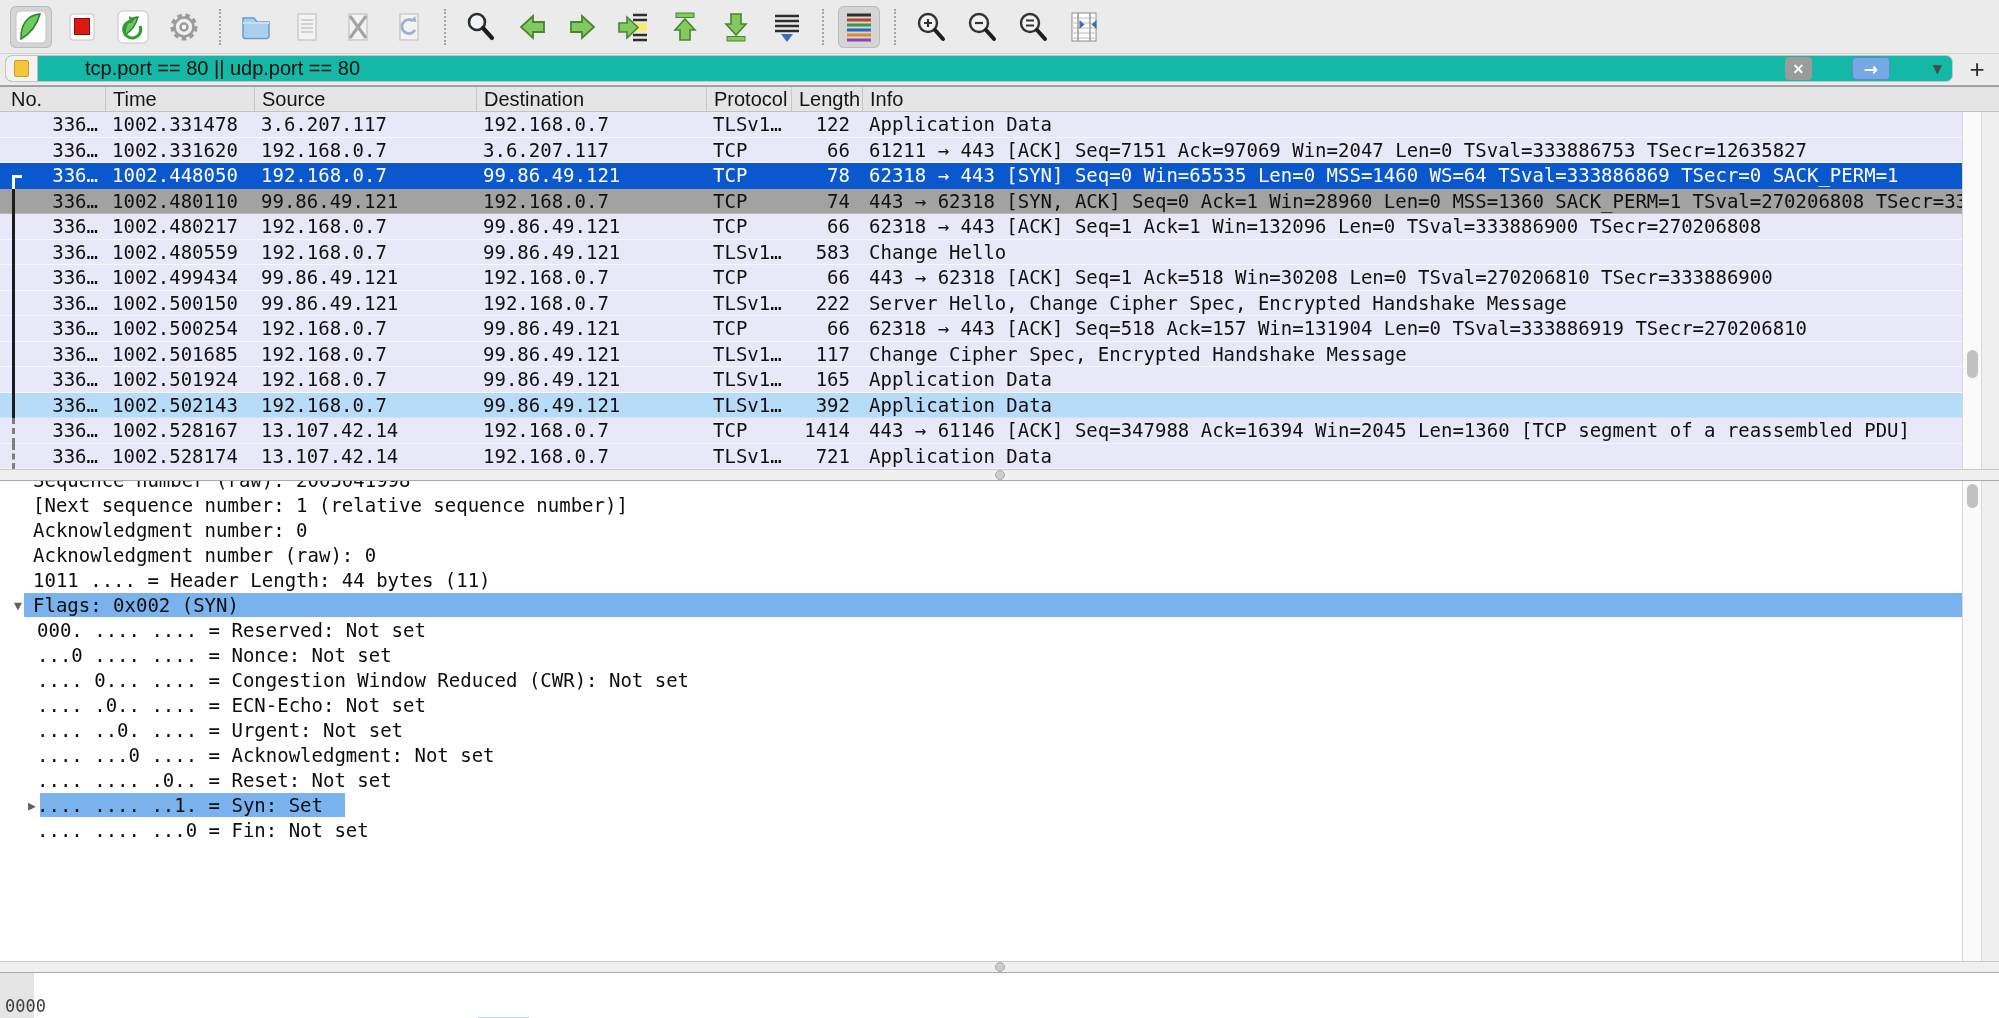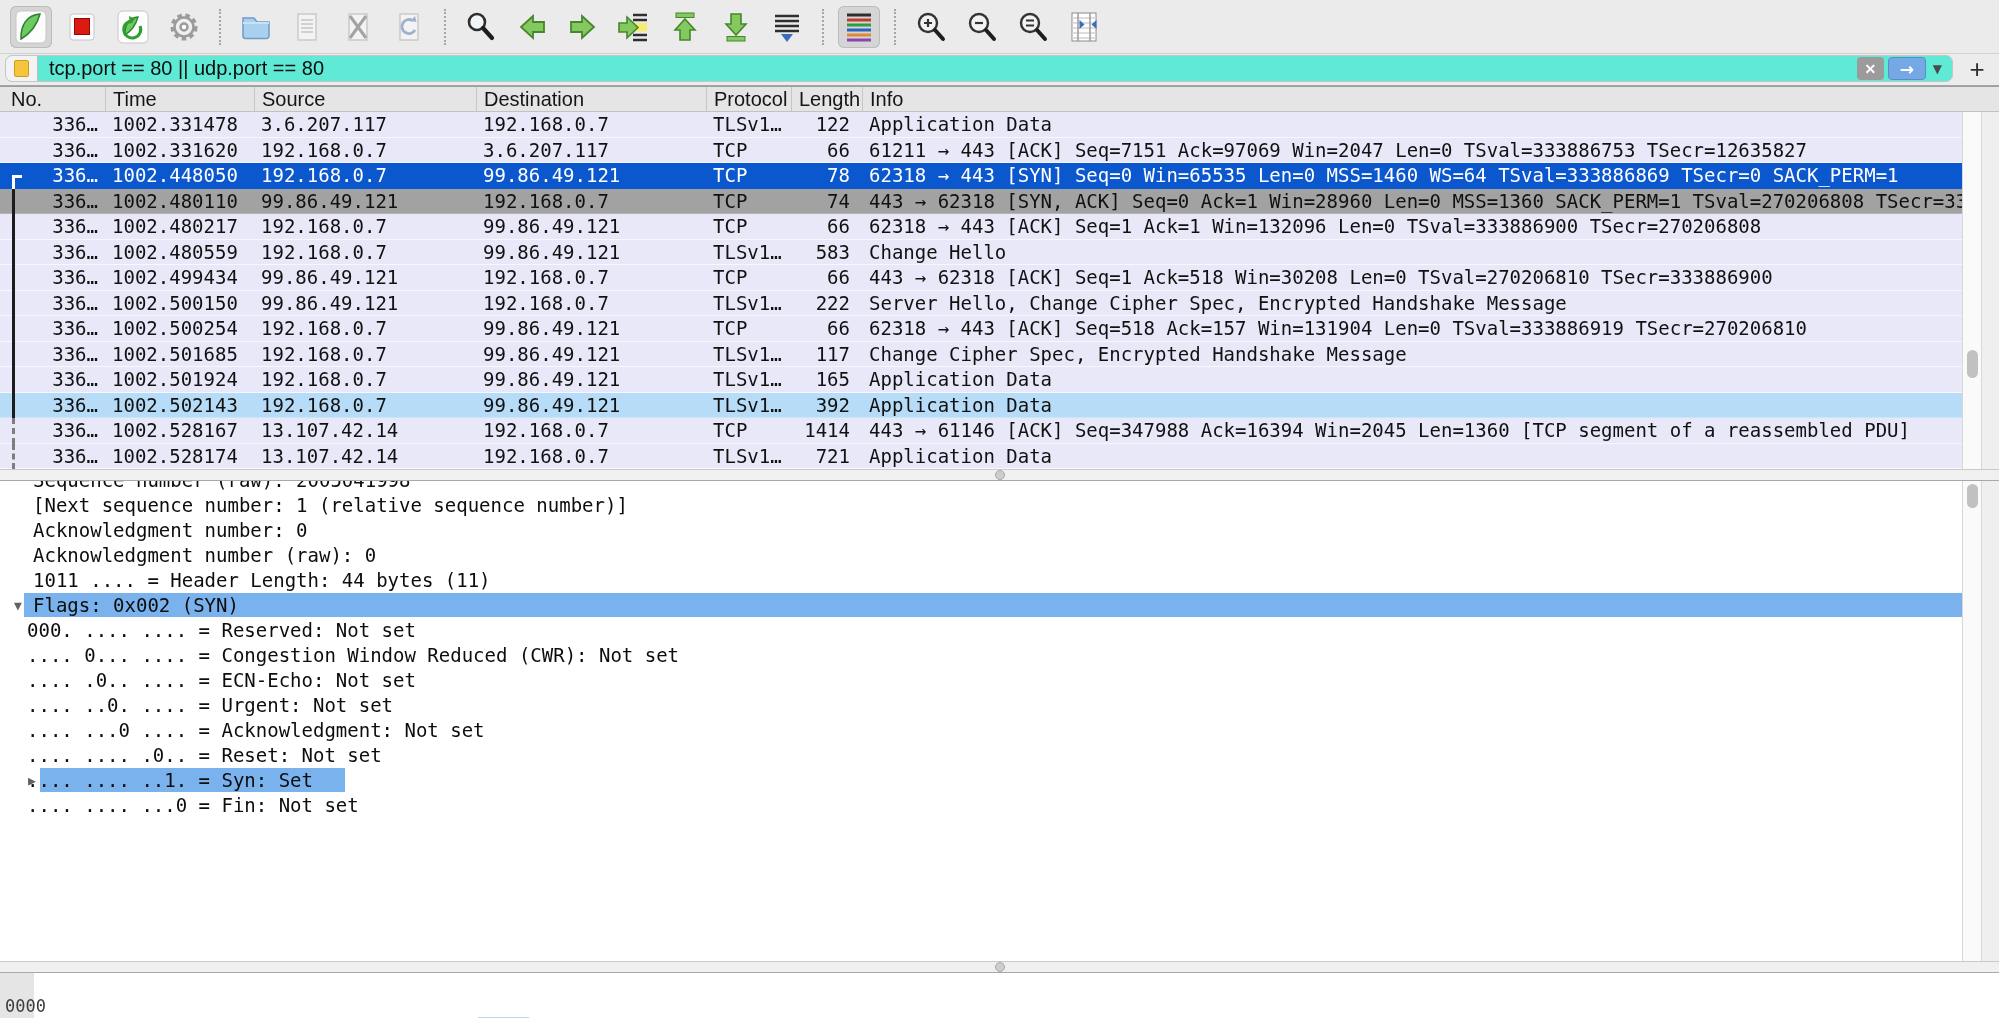--- a/index.html
+++ b/index.html
@@ -12,22 +12,22 @@
            display:flex;align-items:center;padding:0 10px;gap:9px;}
   .tbtn{width:42px;height:42px;display:flex;align-items:center;justify-content:center;border-radius:6px;flex:none;}
   .tbtn.pressed{background:#d5d5d5;box-shadow:inset 0 0 0 1px #bcbcbc;}
   .tbtn svg{display:block;}
   .tsep{width:2px;height:36px;border-left:2px dotted #a6a6a6;margin:0 5px;flex:none;}
   .dis{opacity:.5;}
 
   
   .filterbar{height:32px;background:#ececec;border-bottom:1px solid #a5a5a5;
              display:flex;align-items:center;padding:0 8px 2px 5px;gap:10px;}
-  .ffield{flex:1;height:27px;background:#5eead4;border:1.5px solid #c6c6c6;border-radius:7px;
-          display:flex;align-items:center;overflow:hidden;}
+  .ffield{flex:1;height:27px;background:#14b8a6;border:1.5px solid #c6c6c6;border-radius:7px;
+          display:flex;align-items:center;overflow:hidden;gap:36px;}
   .fbookmark{width:32px;align-self:stretch;background:#f3f3f3;border-right:1px solid #bdbdbd;
              display:flex;align-items:center;justify-content:center;flex:none;}
   .fbookmark i{display:block;width:15px;height:17px;background:#f5c63c;border:1px solid #c89f27;border-radius:2px;}
   .ftext{flex:1;font:20px "Liberation Sans",sans-serif;color:#0e0e0e;padding-left:11px;
          white-space:nowrap;overflow:hidden;}
   .fclear{width:27px;height:23px;background:#9b9b9b;border-radius:4px;color:#fff;flex:none;
           display:flex;align-items:center;justify-content:center;font:bold 14px "Liberation Sans",sans-serif;margin-right:4px;}
   .fclear::before{content:"✕";}
   .fapply{width:38px;height:23px;background:#74a9e6;border:1px solid #5b8cc7;border-radius:4px;color:#fff;flex:none;
           display:flex;align-items:center;justify-content:center;font:bold 17px "DejaVu Sans",sans-serif;}
@@ -70,21 +70,21 @@
   .splitter{height:12px;background:#f0f0f0;border-top:1px solid #cacaca;border-bottom:1px solid #a8a8a8;position:relative;}
   .grip{position:absolute;left:50%;top:50%;width:10px;height:10px;margin:-5px 0 0 -5px;border-radius:50%;
         background:#cdcdcd;border:1px solid #a9a9a9;}
 
   
   .details{height:480px;position:relative;background:#fff;overflow:hidden;}
   .dlines{margin-top:-13px;width:1962px;}
   .dline{height:25px;line-height:25px;position:relative;font-size:19px;color:#0d0d0d;white-space:nowrap;}
   .dline .txt{position:relative;z-index:2;display:block;overflow:hidden;}
   .lvl2 .txt{padding-left:33px;}
-  .lvl3 .txt{padding-left:27px;}
+  .lvl3 .txt{padding-left:37px;}
   .exp{position:absolute;z-index:2;top:0;font-size:13px;color:#616161;line-height:25px;}
   .lvl2 .exp{left:14px;}
   .lvl3 .exp{left:28px;}
   .hlbar{display:none;position:absolute;z-index:1;top:0;bottom:1px;background:#7ab2ee;}
   .hl-full .hlbar{display:block;left:24px;right:0;}
   .hl-partial .hlbar{display:block;left:40px;width:305px;}
 
   
   .hexpane{height:137px;position:relative;background:#fff;overflow:hidden;}
   .hexgutter{position:absolute;left:0;top:0;bottom:0;width:34px;background:#e5e5e5;}
@@ -460,20 +460,25 @@
     <span class="txt">Flags: 0x002 (SYN)</span>
   </div>
       <div class="dline lvl3">
 
     <span class="exp"></span>
     <span class="txt">000. .... .... = Reserved: Not set</span>
   </div>
       <div class="dline lvl3">
 
     <span class="exp"></span>
+    <span class="txt">...0 .... .... = Nonce: Not set</span>
+  </div>
+      <div class="dline lvl3">
+
+    <span class="exp"></span>
     <span class="txt">.... 0... .... = Congestion Window Reduced (CWR): Not set</span>
   </div>
       <div class="dline lvl3">
 
     <span class="exp"></span>
     <span class="txt">.... .0.. .... = ECN-Echo: Not set</span>
   </div>
       <div class="dline lvl3">
 
     <span class="exp"></span>

